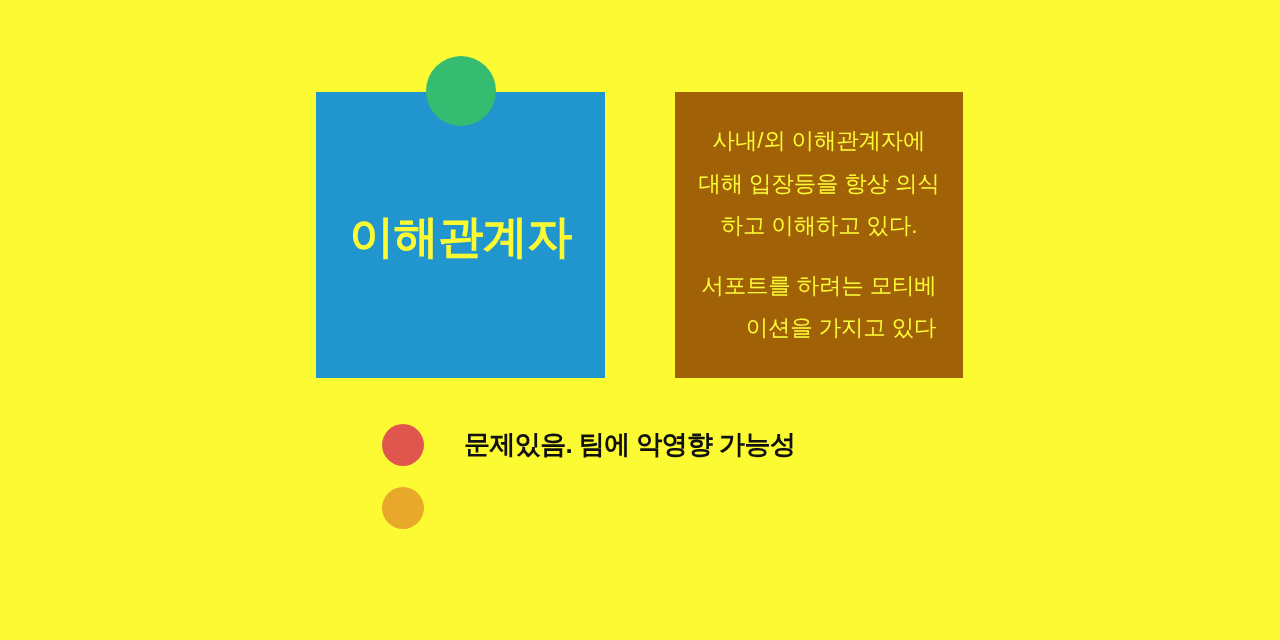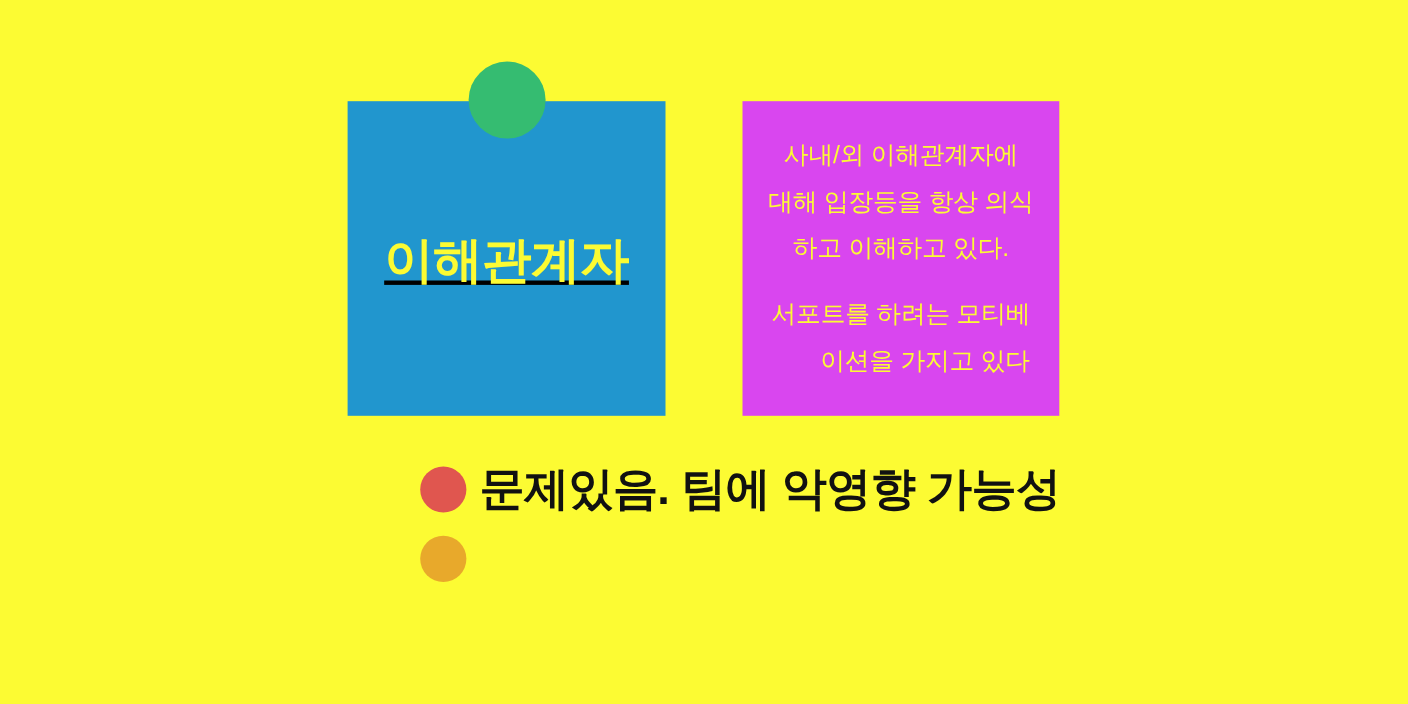--- a/index.html
+++ b/index.html
@@ -27,21 +27,20 @@
     box-sizing: border-box;
   }
   #title-card {
     left: 316px;
     top: 92px;
     width: 289px;
     height: 286px;
     display: flex;
     align-items: center;
     justify-content: center;
-    text-decoration: underline;
   }
   #title-text {
     color: #fcfb33;
     font-size: 45px;
     font-weight: bold;
     letter-spacing: -0.5px;
     line-height: 1.1;
     text-align: center;
     white-space: nowrap;
     margin-top: 4px;
@@ -92,40 +91,40 @@
     align-items: center;
     height: 63px;
   }
   .legend-dot {
     width: 42px;
     height: 42px;
     border-radius: 50%;
     flex: 0 0 auto;
   }
   .legend-label {
-    margin-left: 12px;
+    margin-left: 40px;
     color: #111111;
-    font-size: 41px;
+    font-size: 26px;
     font-weight: bold;
     letter-spacing: -0.6px;
     white-space: nowrap;
   }
 </style>
 </head>
 <body>
 
 <div id="slide" style="background: rgb(252, 251, 51);">
 
   <div id="title-card" class="card" style="background: rgb(33, 150, 206);">
     <div id="title-text" style="color: rgb(252, 251, 51);">이해관계자</div>
   </div>
 
   <div id="status-marker" style="background: rgb(53, 188, 113);"></div>
 
-  <div id="desc-card" class="card" style="background: #d946ef;">
+  <div id="desc-card" class="card" style="background: #a16207;">
     <div class="desc-line" style="color: rgb(252, 251, 51);">사내/외 이해관계자에</div>
     <div class="desc-line" style="color: rgb(252, 251, 51);">대해 입장등을 항상 의식</div>
     <div class="desc-line" style="color: rgb(252, 251, 51);">하고 이해하고 있다.</div>
     <div class="desc-line" style="color: rgb(252, 251, 51); margin-top: 17px;">서포트를 하려는 모티베</div>
     <div class="desc-line" style="color: rgb(252, 251, 51); margin-left: 44px;">이션을 가지고 있다</div>
   </div>
 
   <div id="legend">
 
     <div class="legend-row">

